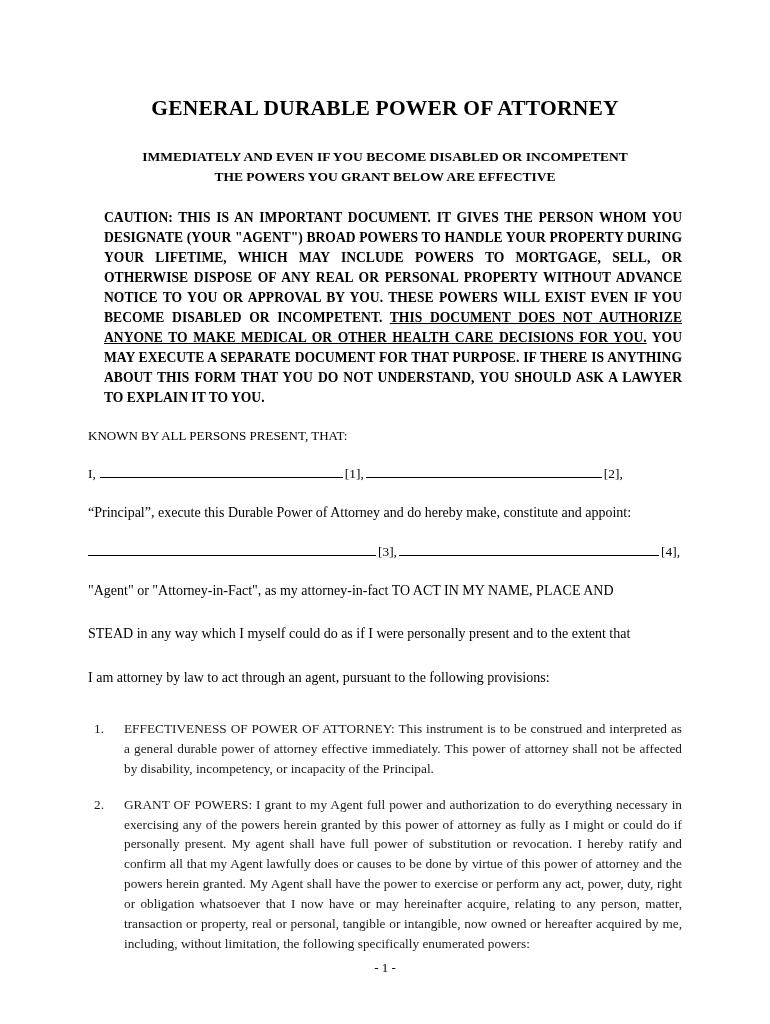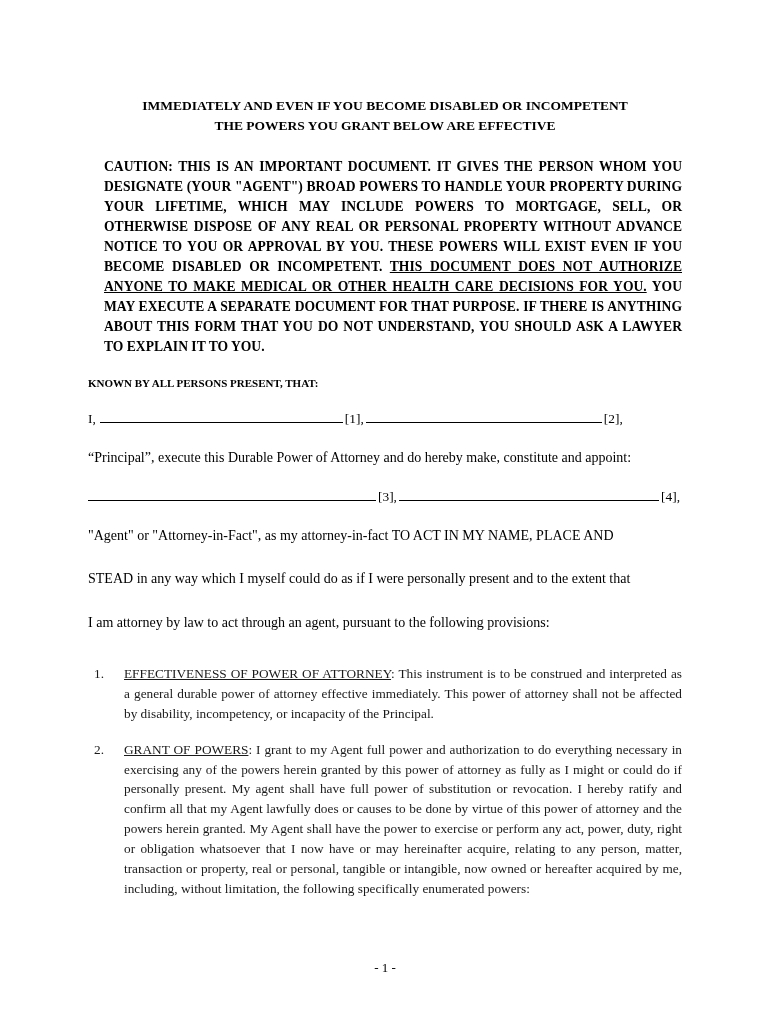--- a/index.html
+++ b/index.html
@@ -44,22 +44,22 @@
     font-weight: bold;
     font-size: 13.6px;
     line-height: 1.47;
     text-align: justify;
     margin: 0 0 20px 16px;
   }
   .caution .u {
     text-decoration: underline;
   }
   .known {
-    font-weight: bold;
-    font-size: 11px;
+    font-weight: normal;
+    font-size: 13px;
     margin: 0 0 20px 0;
   }
   .fill-row {
     font-size: 13.4px;
     line-height: 1.5;
     margin: 0 0 18px 0;
     display: flex;
     align-items: baseline;
     white-space: nowrap;
   }
@@ -100,38 +100,38 @@
     line-height: 1.5;
     text-align: justify;
     color: #1a1a1a;
   }
   ol.items > li .num {
     position: absolute;
     left: 6px;
     top: 0;
   }
   .ul {
-    text-decoration: underline;
     margin-top: 40px;
   }
   .footer {
     position: absolute;
     left: 0;
     right: 0;
     bottom: 48px;
     text-align: center;
     font-size: 13px;
   }
 </style>
 </head>
 <body>
 
 <div class="page">
   <div class="sheet">
 
+    <h1 class="doc-title">GENERAL DURABLE POWER OF ATTORNEY</h1>
 
     <div class="subhead">
       <div>IMMEDIATELY AND EVEN IF YOU BECOME DISABLED OR INCOMPETENT</div>
       <div>THE POWERS YOU GRANT BELOW ARE EFFECTIVE</div>
     </div>
 
     <p class="caution"><span>CAUTION: THIS IS AN IMPORTANT DOCUMENT.  IT GIVES THE PERSON WHOM YOU DESIGNATE   (YOUR "AGENT") BROAD POWERS TO HANDLE YOUR PROPERTY DURING YOUR LIFETIME, WHICH MAY INCLUDE POWERS TO MORTGAGE, SELL, OR OTHERWISE DISPOSE OF ANY REAL OR PERSONAL PROPERTY WITHOUT ADVANCE NOTICE TO YOU OR APPROVAL BY YOU. THESE POWERS WILL EXIST EVEN IF YOU BECOME DISABLED OR INCOMPETENT.  </span><span class="u">THIS DOCUMENT DOES NOT AUTHORIZE ANYONE TO MAKE MEDICAL OR OTHER HEALTH CARE DECISIONS FOR YOU.</span><span>   YOU MAY EXECUTE A SEPARATE DOCUMENT FOR THAT PURPOSE.   IF THERE IS ANYTHING ABOUT THIS FORM THAT YOU DO NOT UNDERSTAND, YOU SHOULD ASK A LAWYER TO EXPLAIN IT TO YOU.</span></p>
 
     <p class="known">KNOWN BY ALL PERSONS PRESENT, THAT:</p>
 

